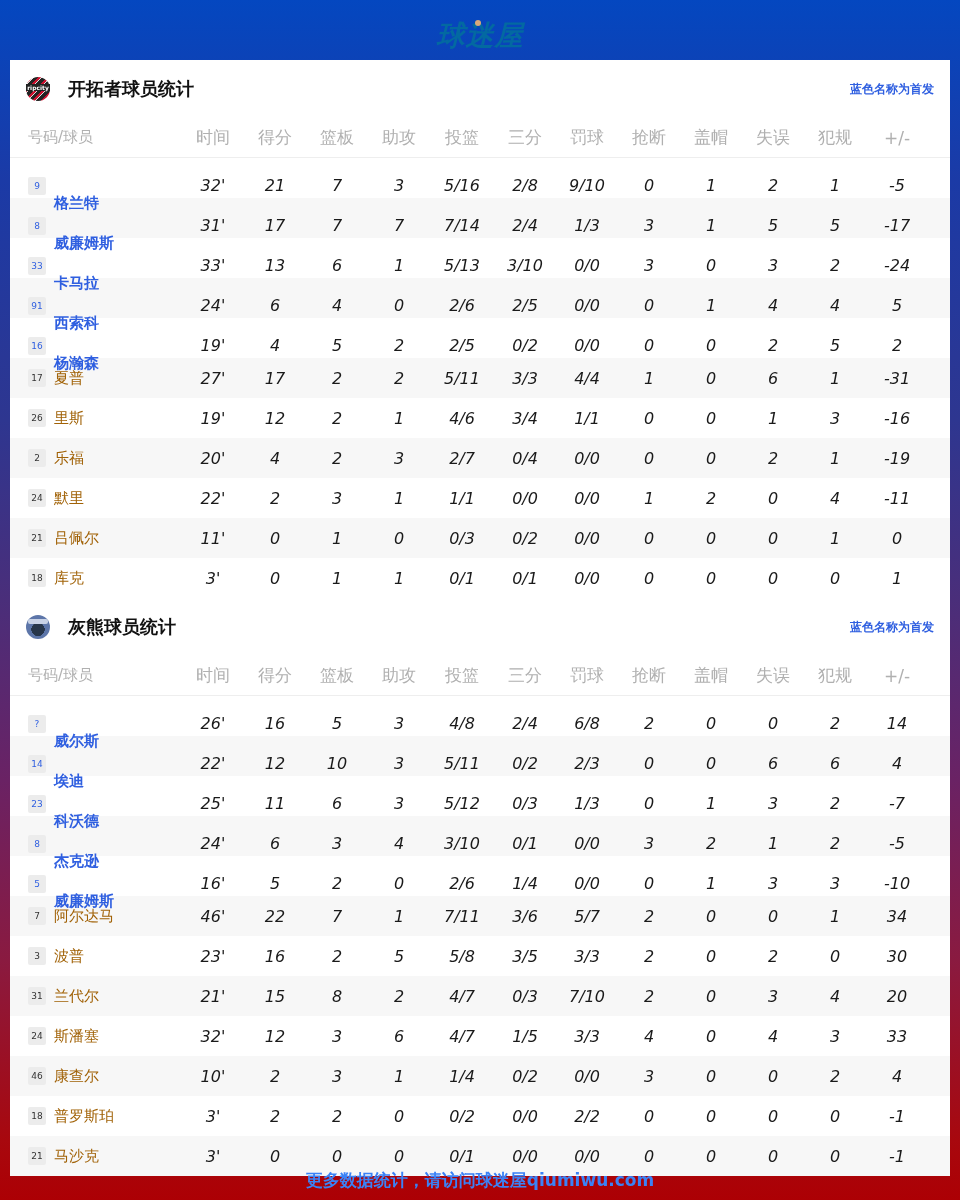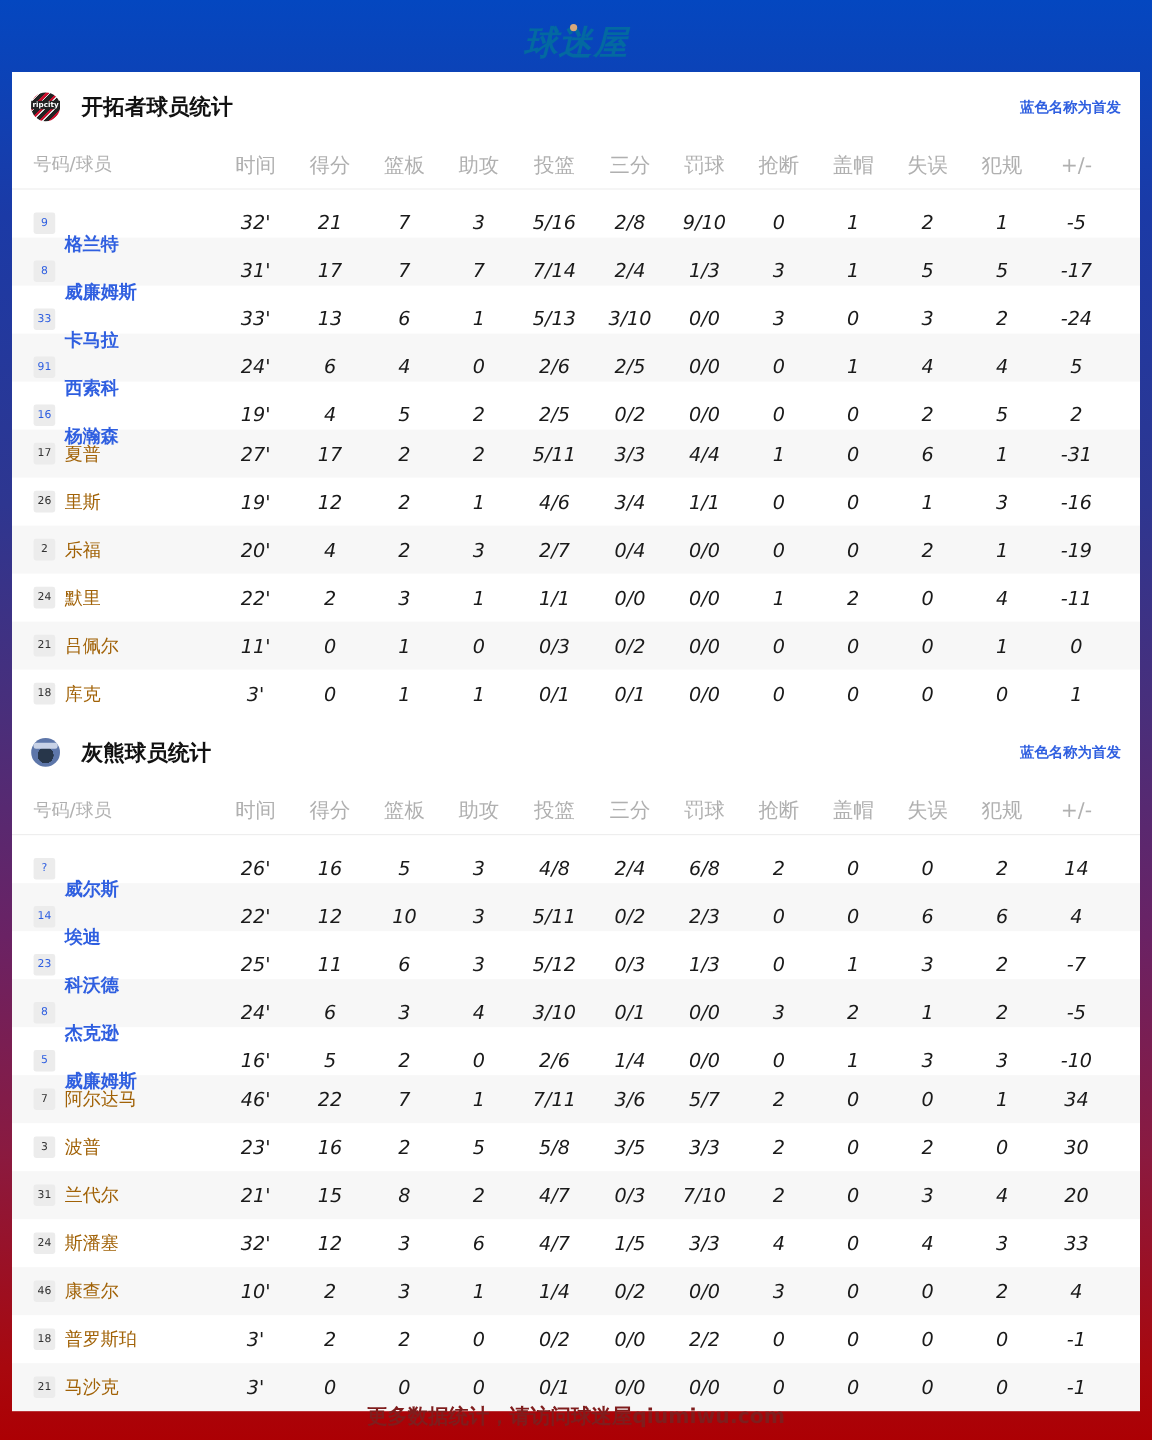--- a/index.html
+++ b/index.html
@@ -74,21 +74,21 @@
     width: 18px; height: 18px; background: #ececec;
     font-size: 9px; font-style: normal; display: flex; align-items: center; justify-content: center;
     color: #333; border-radius: 2px;
   }
   .jersey.starter { color: #2f5fe0; }
   .pname { font-size: 15px; color: #a16207; font-style: normal; }
   .pname.starter { color: #2f5fe0; font-weight: bold; margin-top: 36px; }
   .footer {
     position: absolute; left: 0; right: 0; top: 1160px; height: 40px;
     display: flex; align-items: center; justify-content: center;
-    color: #7f1d1d; font-size: 17px; font-weight: bold;
+    color: #3b82f6; font-size: 17px; font-weight: bold;
   }
 </style>
 </head>
 <body>
 
 <div class="header">
   <div class="logo">
     <span>球迷屋</span>
     <span class="logo-dot"></span>
   </div>

